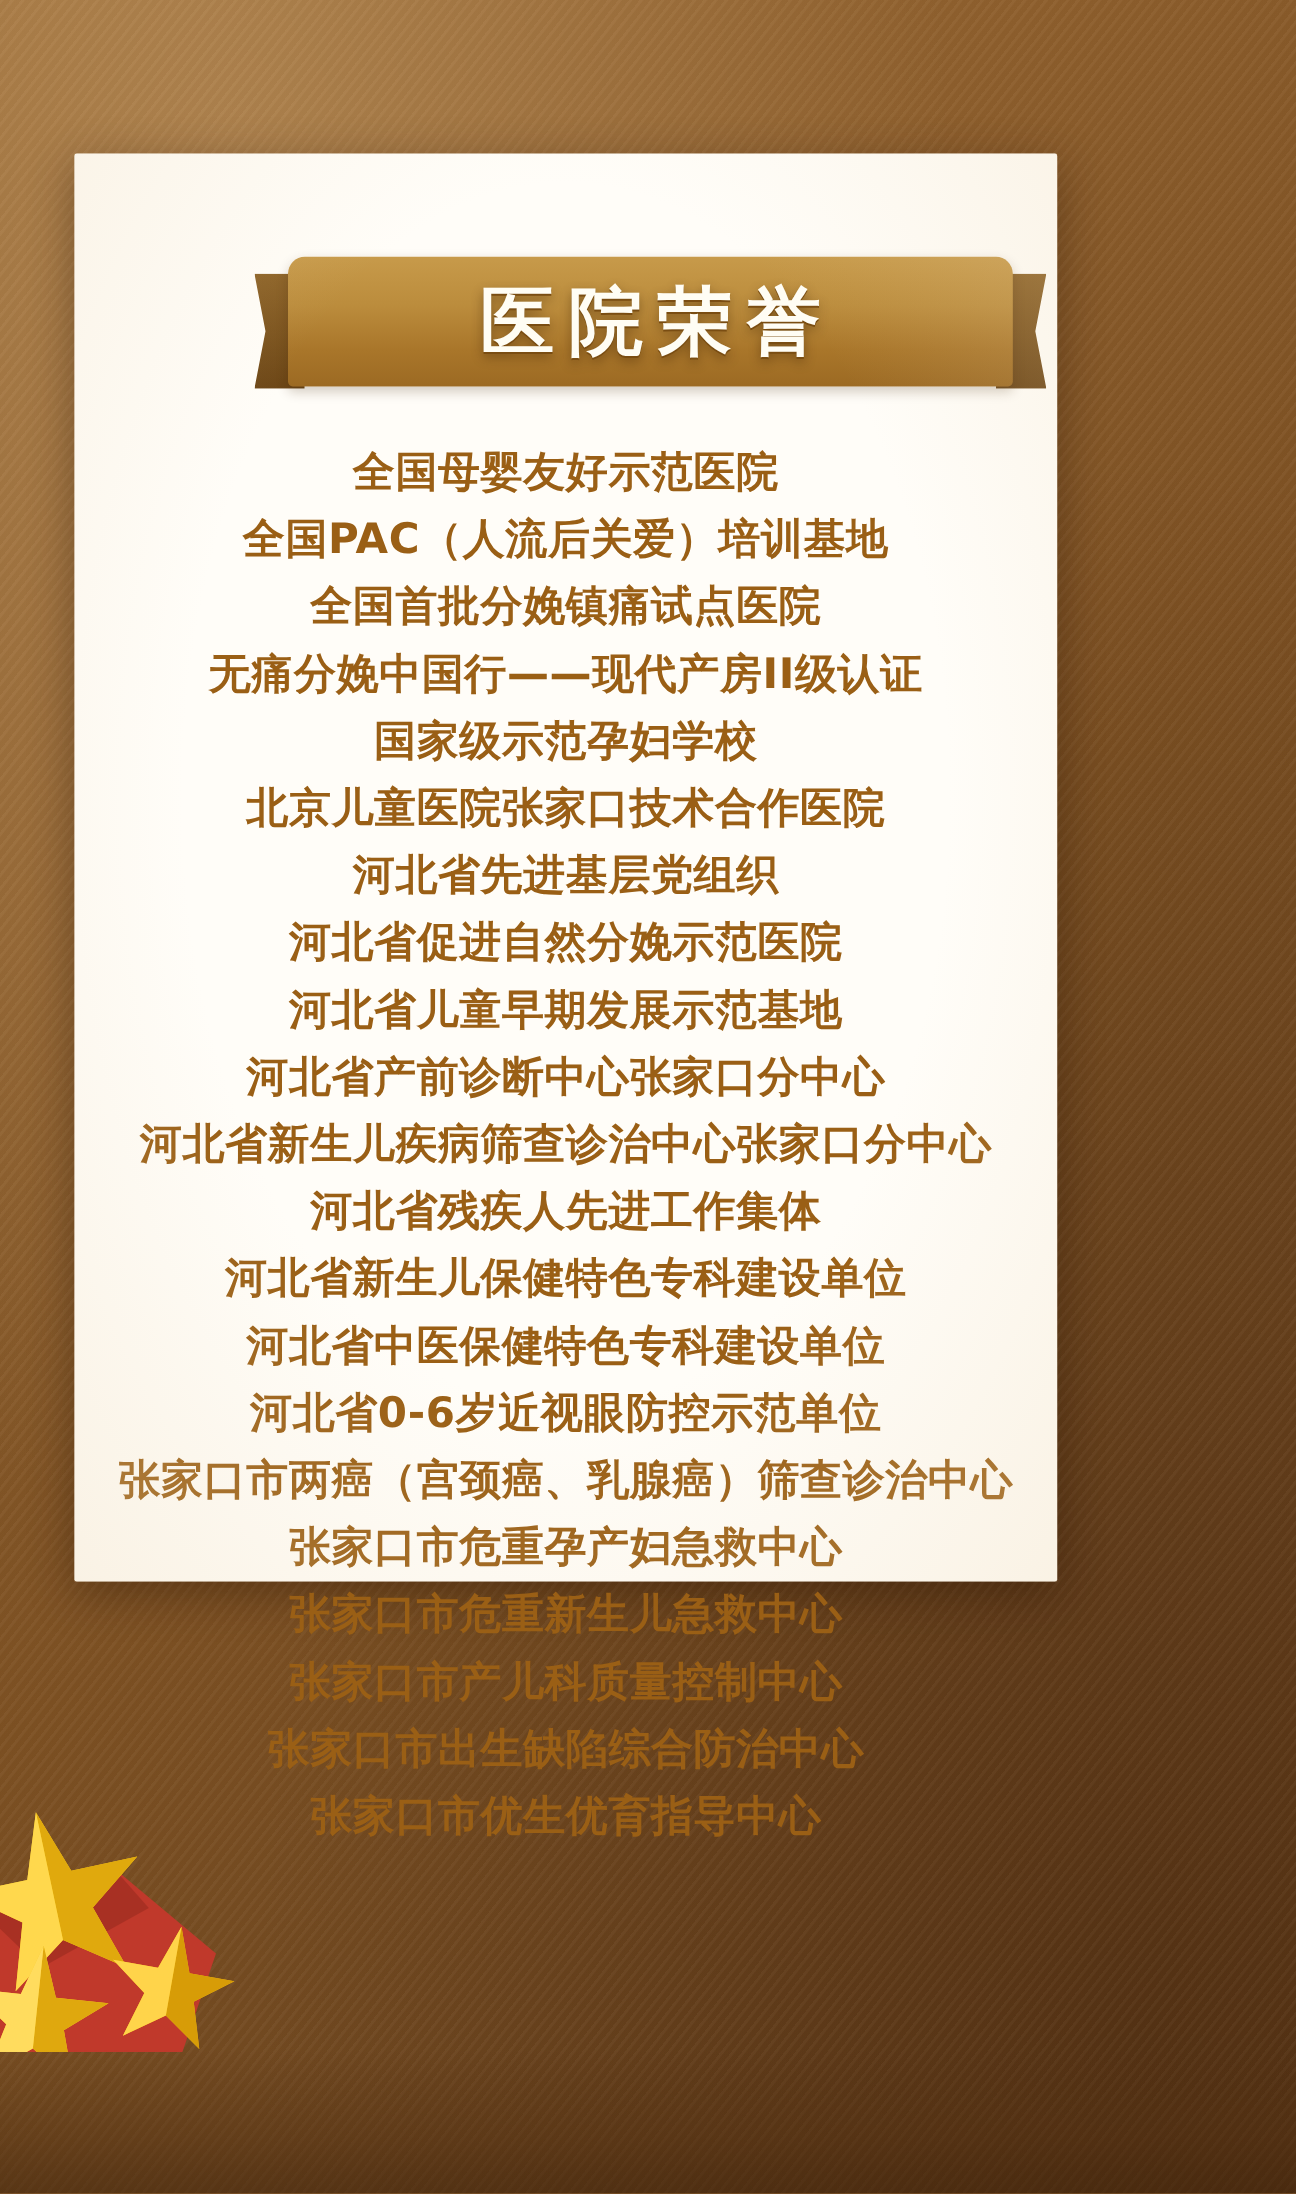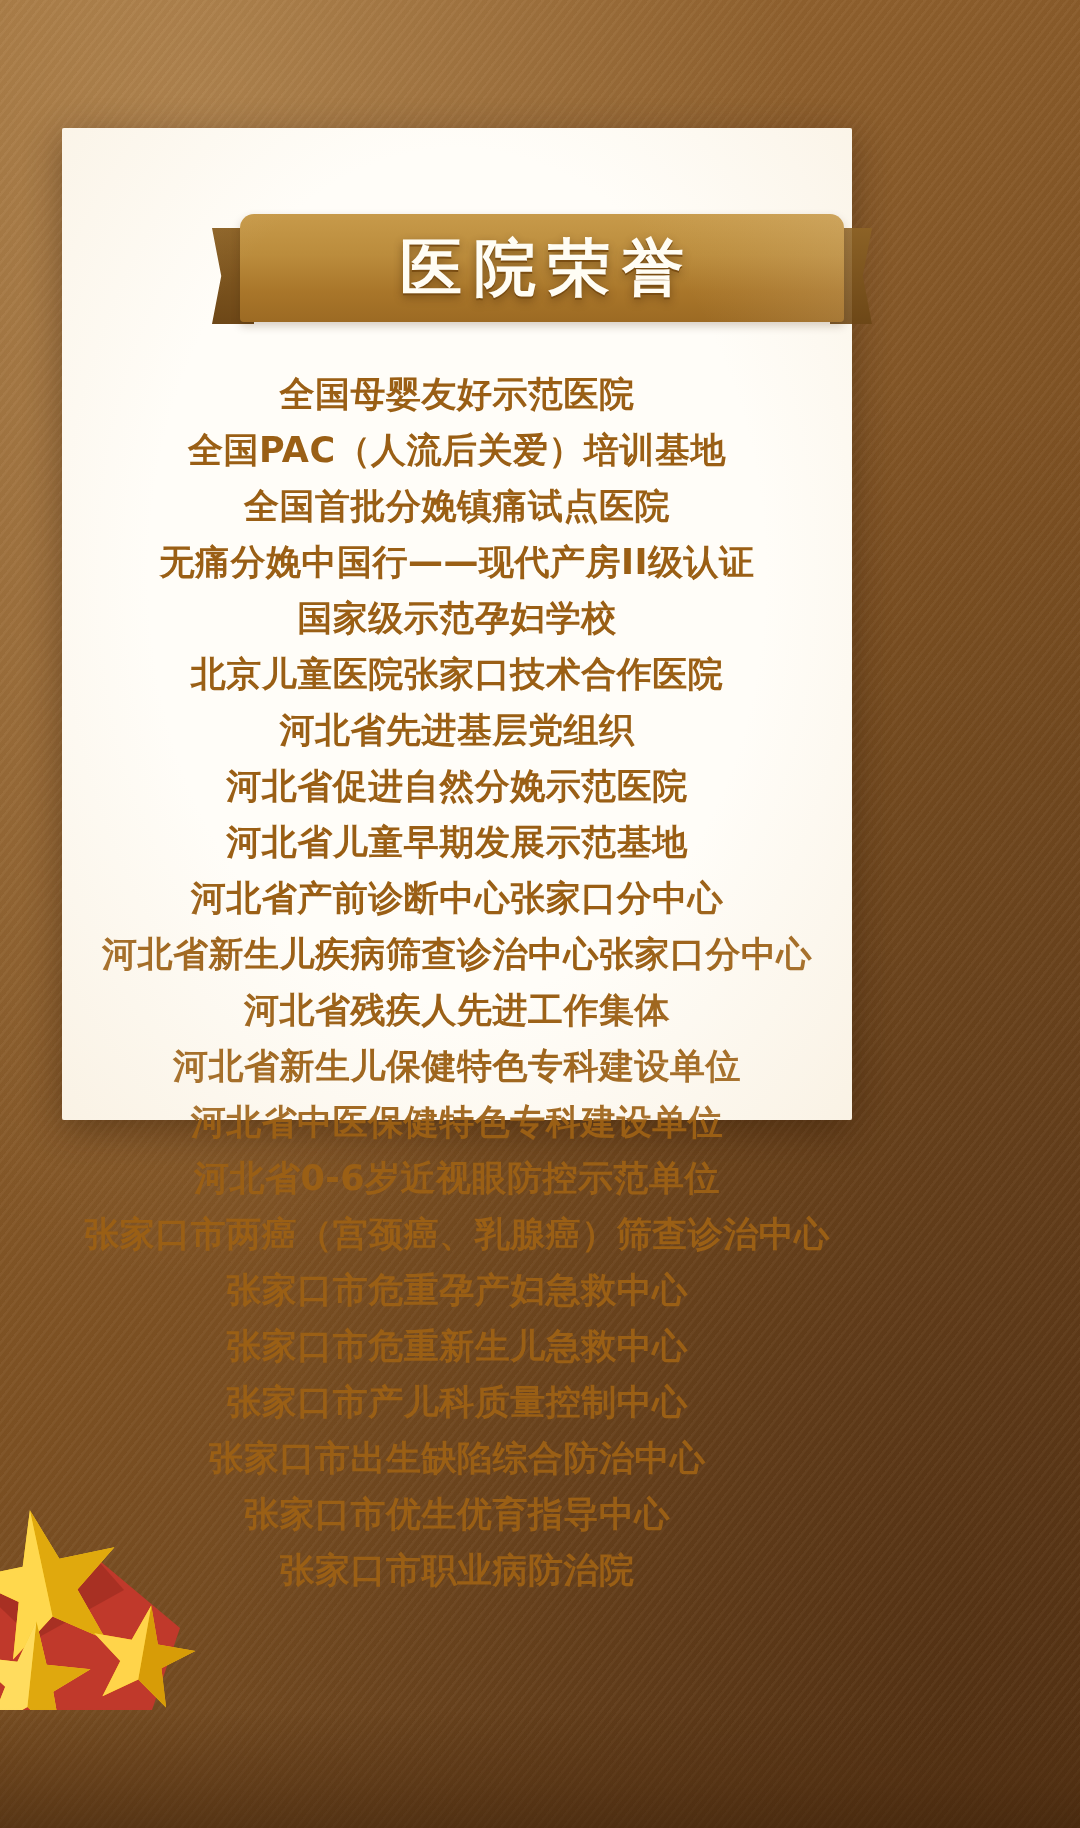--- a/index.html
+++ b/index.html
@@ -37,24 +37,25 @@
       rgba(0,0,0,0.020) 7px);
     pointer-events: none;
   }
 
   
   #card {
     position: absolute;
     left: 62px;
     top: 128px;
     width: 790px;
-    height: 992px;
+    height: 1190px;
     background: #fffdf8;
     border-radius: 2px;
     box-shadow: 0 10px 36px rgba(40,18,0,0.38);
+    padding-left: 29px;
   }
   
   #card::after {
     content: "";
     position: absolute;
     inset: 0;
     background: radial-gradient(ellipse at 50% 45%, rgba(255,255,255,0) 55%, rgba(236,214,178,0.28) 100%);
     pointer-events: none;
   }
 
@@ -181,21 +182,20 @@
       <div class="honor-item">河北省残疾人先进工作集体</div>
       <div class="honor-item">河北省新生儿保健特色专科建设单位</div>
       <div class="honor-item">河北省中医保健特色专科建设单位</div>
       <div class="honor-item">河北省0-6岁近视眼防控示范单位</div>
       <div class="honor-item">张家口市两癌（宫颈癌、乳腺癌）筛查诊治中心</div>
       <div class="honor-item">张家口市危重孕产妇急救中心</div>
       <div class="honor-item">张家口市危重新生儿急救中心</div>
       <div class="honor-item">张家口市产儿科质量控制中心</div>
       <div class="honor-item">张家口市出生缺陷综合防治中心</div>
       <div class="honor-item">张家口市优生优育指导中心</div>
-      <div class="honor-item">张家口市职业病防治院</div>
     </div>
 
   </div>
 
   <div id="stars">
     <svg width="300" height="320" viewBox="0 0 300 320" xmlns="http://www.w3.org/2000/svg">
 
       <path d="M8 200 L120 166 L206 238 L178 320 L0 320 Z" fill="#c0392b"></path>
       <path d="M8 200 L120 166 L150 200 L60 250 Z" fill="#a02d22" opacity="0.75"></path>
 

